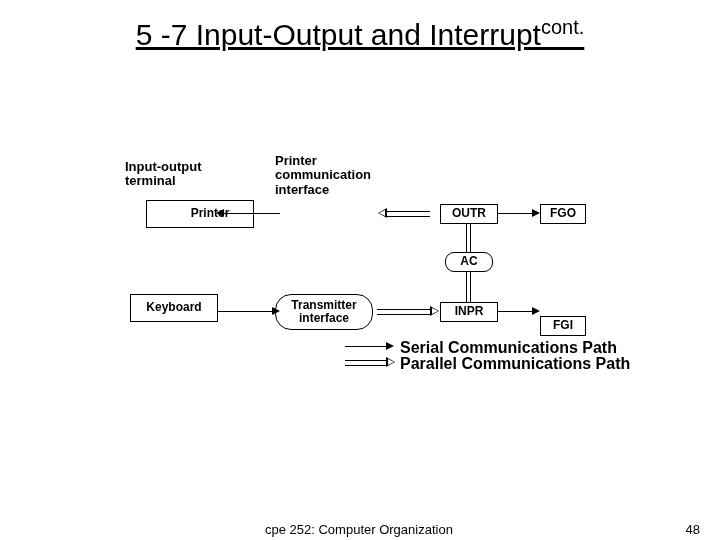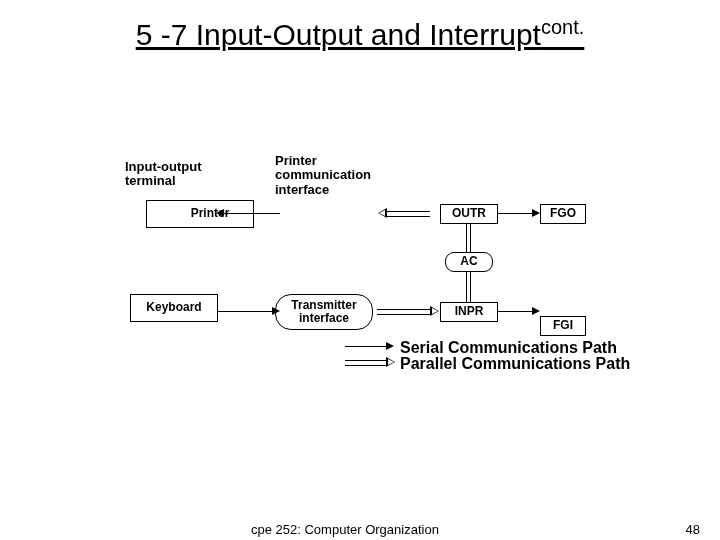--- a/index.html
+++ b/index.html
@@ -143,15 +143,15 @@
   <div class="arrow-a right" style="left:386px; top:182px;"></div>
   <div class="legend" style="left:400px; top:179px;">Serial Communications Path</div>
 
   <div class="dbl-line" style="left:345px; top:200px; width:42px;"></div>
   <div class="dbl-arrow-r" style="left:386px; top:197px;"></div>
   <div class="legend" style="left:400px; top:195px;">Parallel Communications Path</div>
 
 </div>
 
 <div class="footer">
-  <span style="position:absolute; left:251px;">cpe 252: Computer Organization</span>
+  <span style="position:absolute; left:265px;">cpe 252: Computer Organization</span>
   <span style="position:absolute; right:20px;">48</span>
 </div>
 
 </body></html>

